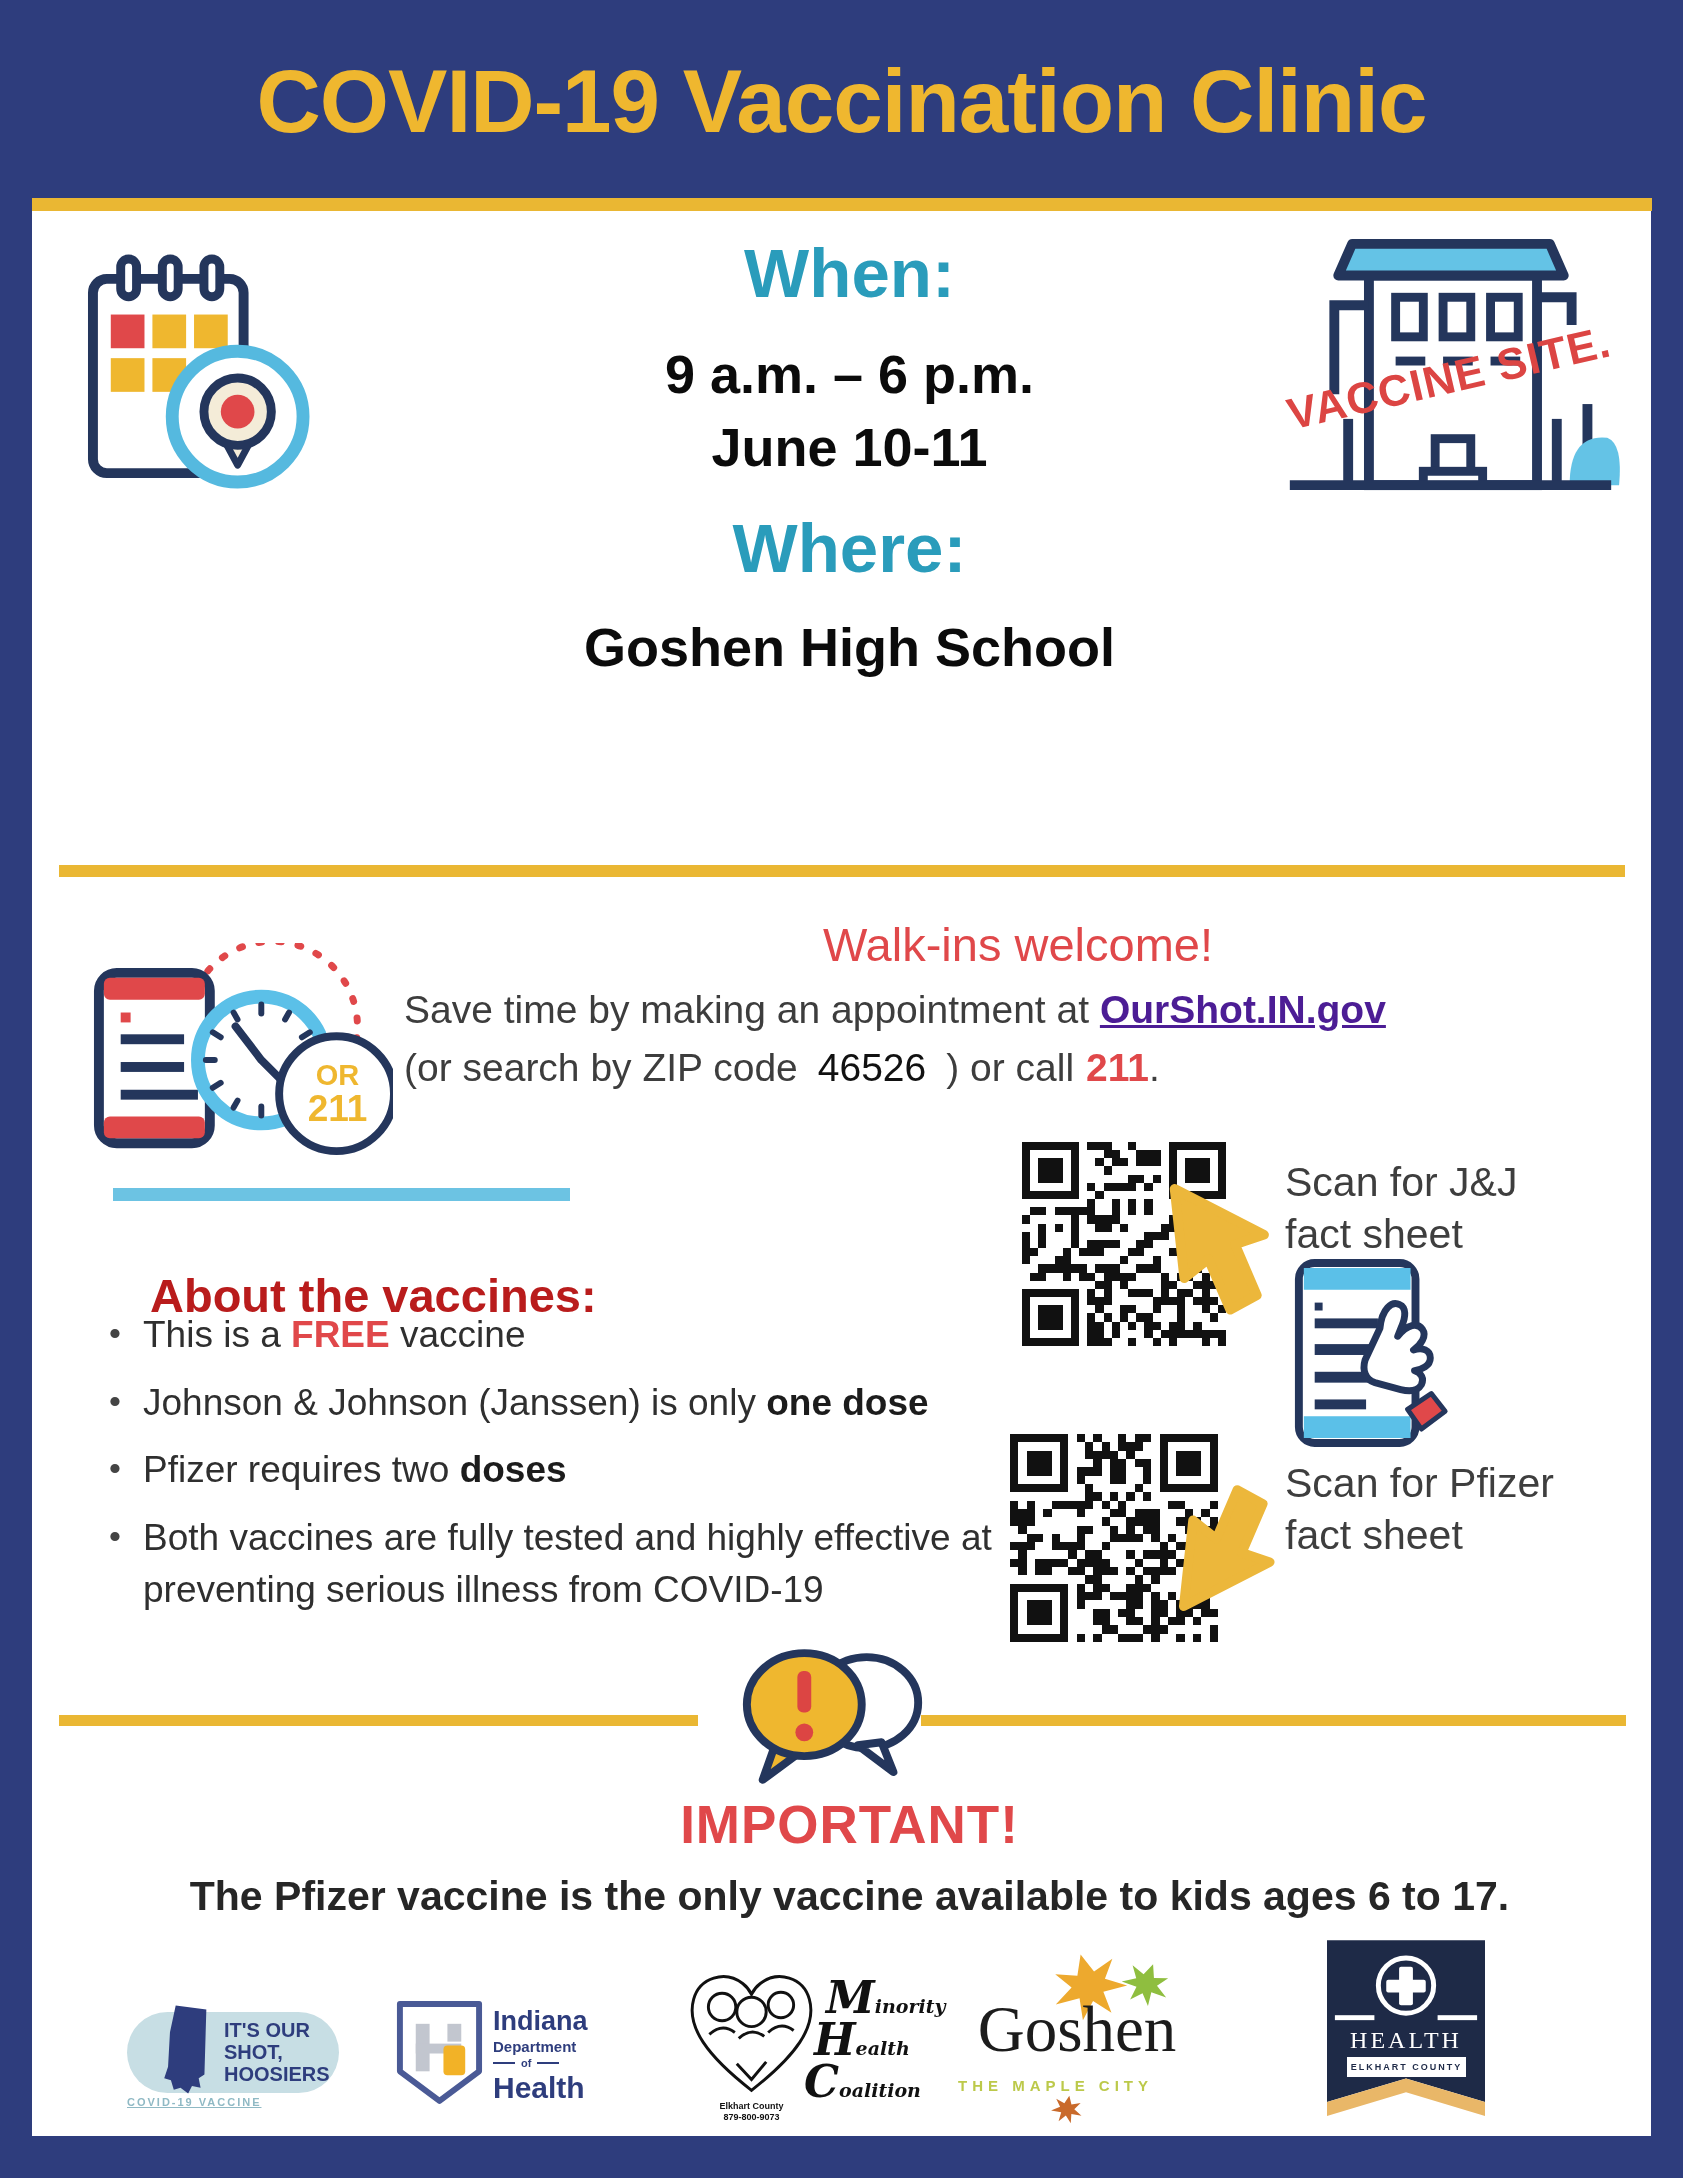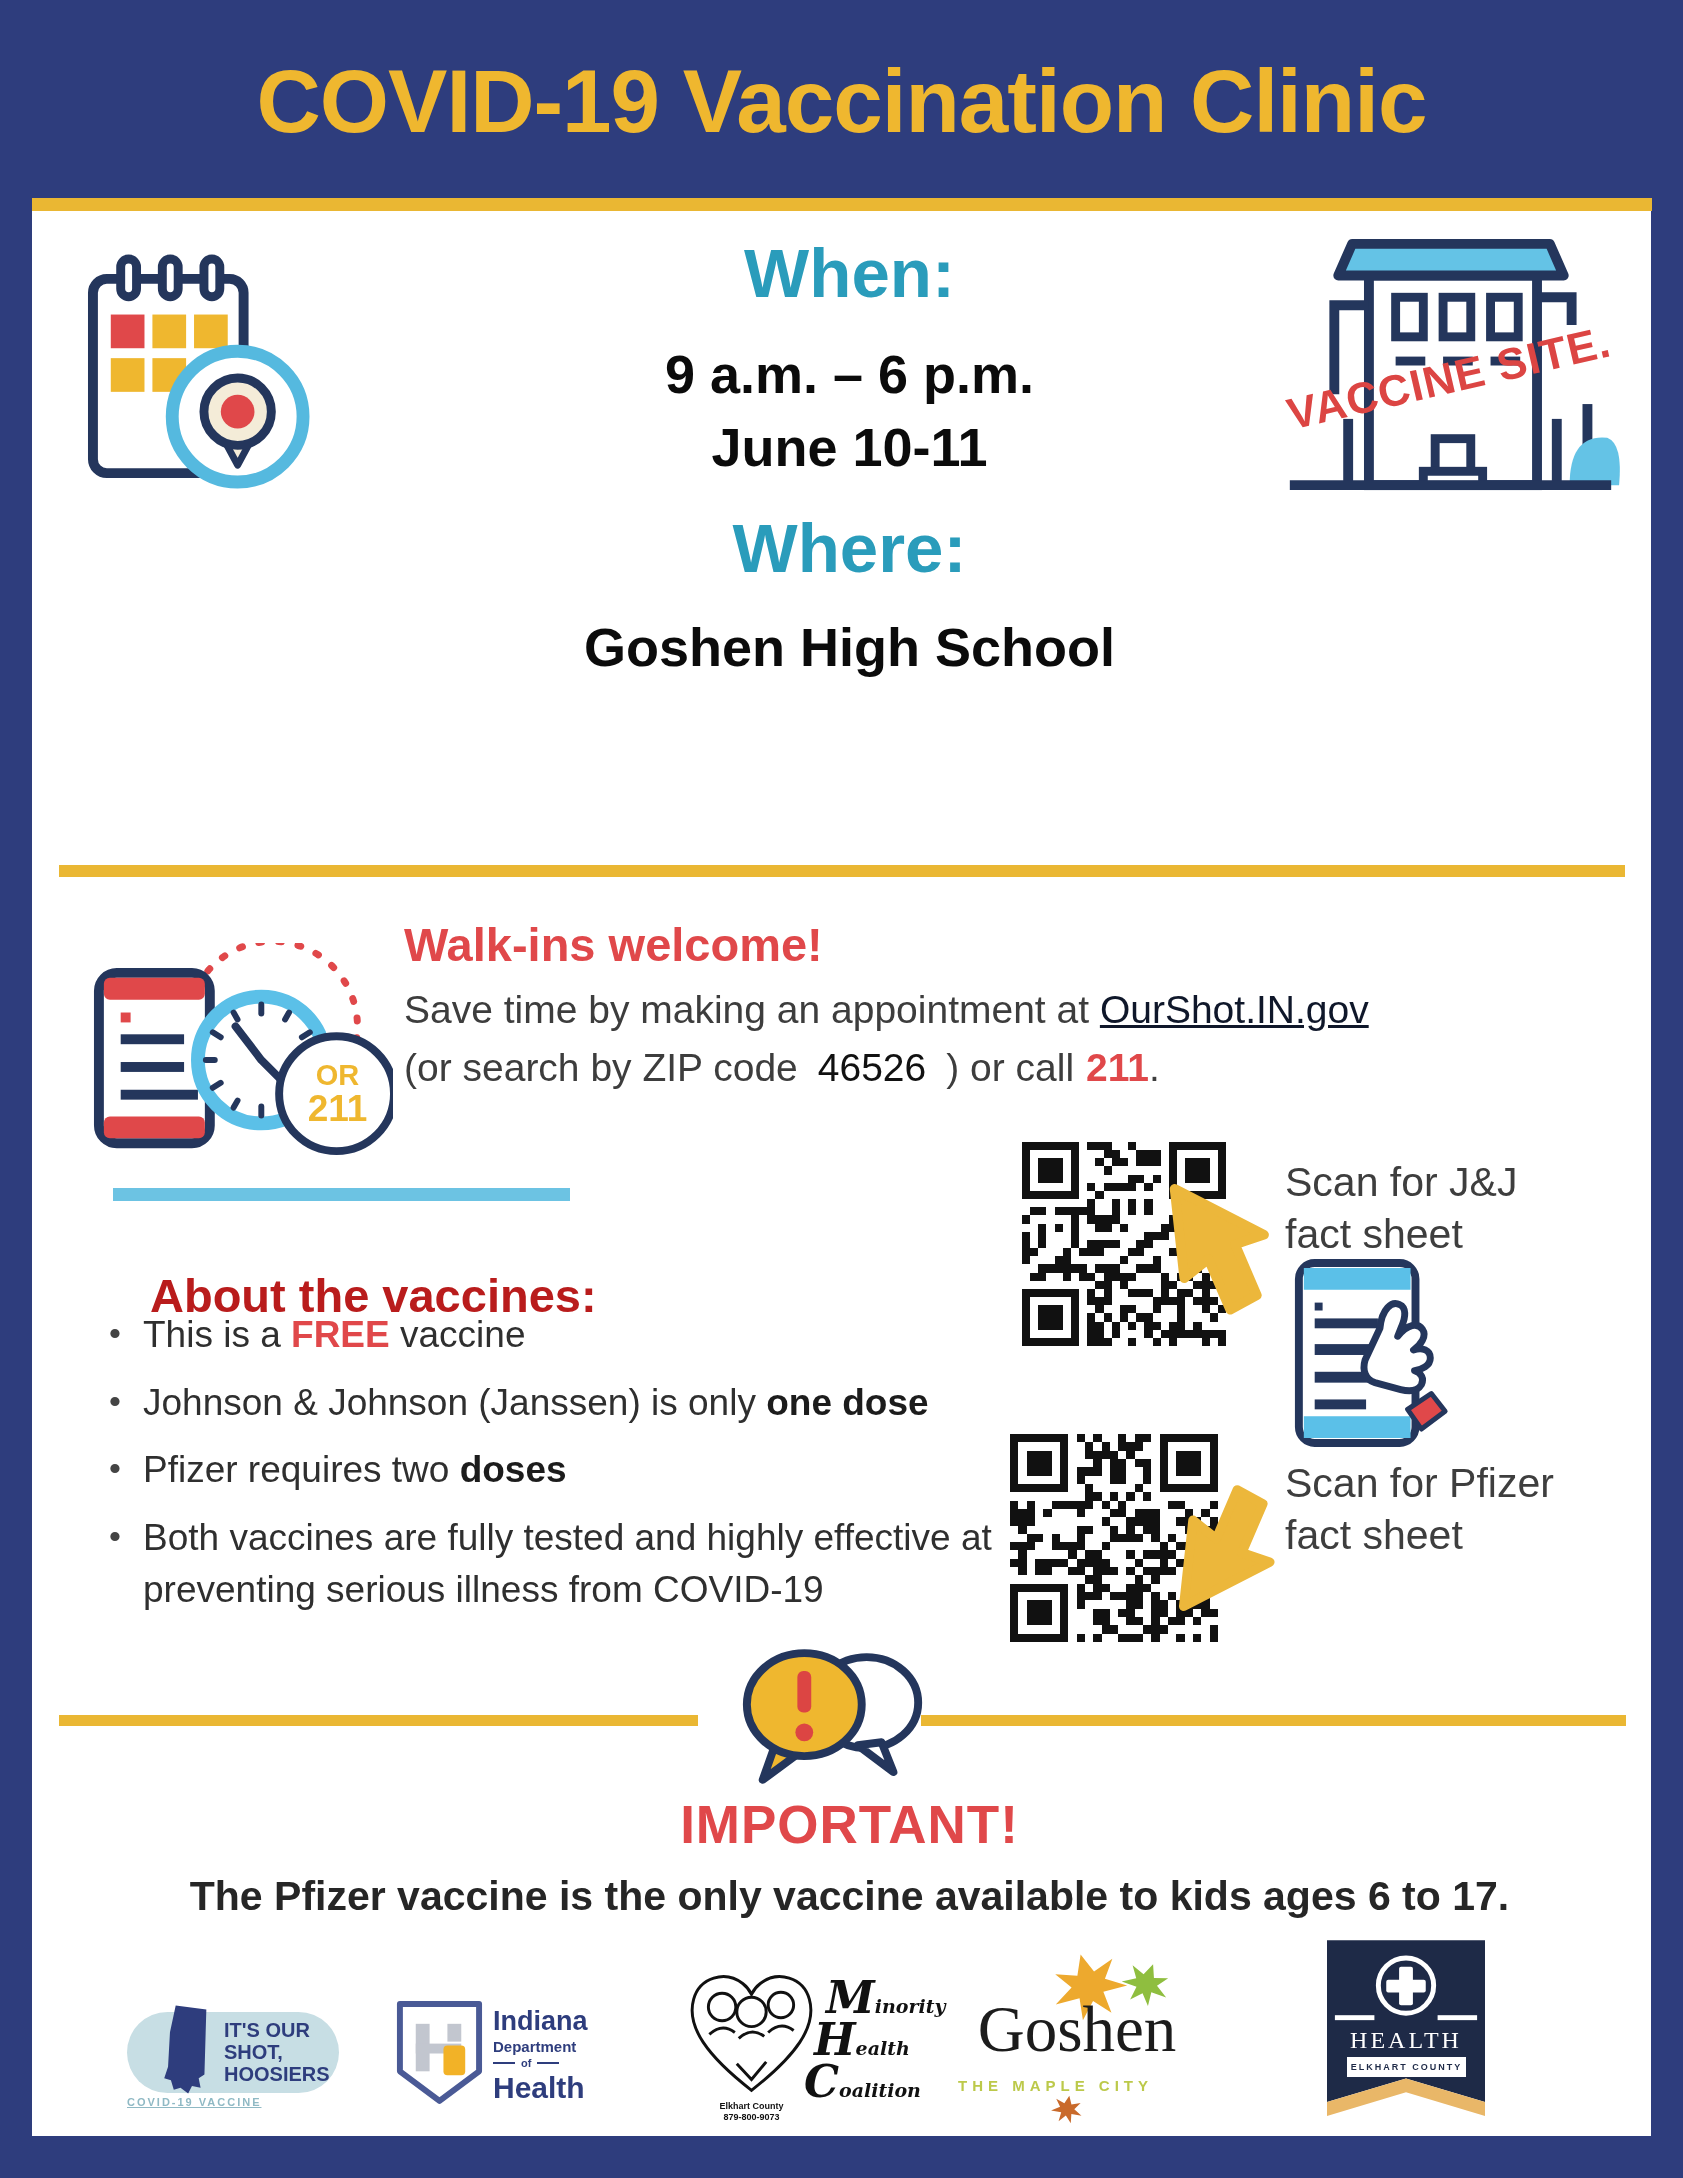--- a/index.html
+++ b/index.html
@@ -20,23 +20,23 @@
   .rule-b-right{left:921px;top:1715px;width:705px;height:11px;}
   .bottom-bar{position:absolute;left:0;top:2136px;width:1683px;height:42px;background:#2E3D7D;}
 
   
   .cwide{position:absolute;left:8px;width:1683px;text-align:center;white-space:nowrap;}
   .h-teal{color:#2A9CBB;font-size:69px;font-weight:800;}
   .h-black{color:#0b0b0b;font-size:54px;font-weight:700;}
 
   
   .walkins-text{position:absolute;left:404px;top:917px;width:1228px;}
-  .walkins-h{color:#E0484A;font-size:47px;font-weight:700;margin:0 0 16px 0;}
+  .walkins-h{color:#E0484A;font-size:47px;font-weight:400;margin:0 0 16px 0;text-align:center;}
   .walkins-line{color:#3d3d3d;font-size:39px;margin:0 0 14px 0;white-space:nowrap;}
-  .link{color:#0f172a;font-weight:normal;text-decoration:underline;}
+  .link{color:#4c1d95;font-weight:bold;text-decoration:underline;}
   .zip{font-weight:400;color:#111;margin:8px 20px;}
   .zsuffix{margin-right:12px;}
   .red-bold{color:#E0484A;font-weight:bold;}
 
   .blue-bar{position:absolute;left:113px;top:1188px;width:457px;height:13px;background:#6CC3E3;}
   .about-h{position:absolute;left:150px;top:1268px;font-size:47px;font-weight:800;color:#b91c1c;}
   .bullets{position:absolute;left:103px;top:1309px;width:921px;margin:0;padding:0;list-style:none;}
   .bullets li{position:relative;padding-left:40px;font-size:37px;color:#2f2f2f;
     line-height:1.42;margin-bottom:15px;}
   .bullets li::before{content:"•";position:absolute;left:6px;top:0;color:#444;font-size:34px;}

